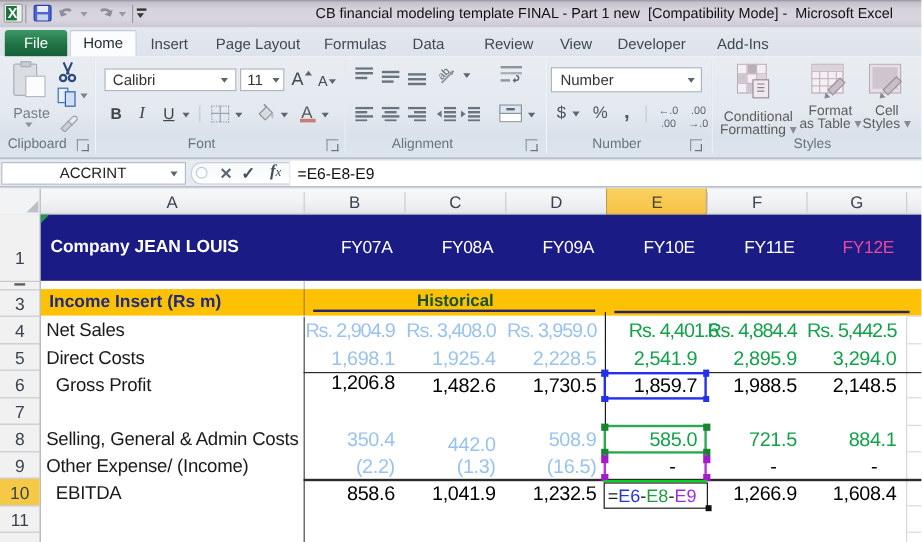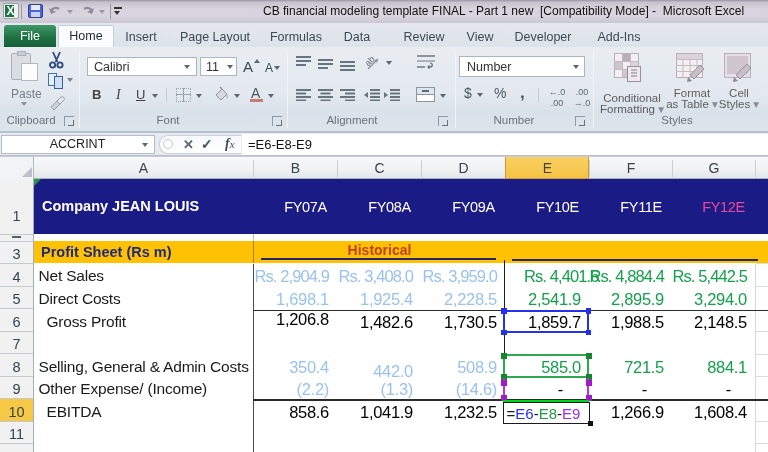--- a/index.html
+++ b/index.html
@@ -353,22 +353,22 @@
   <div class="num" style="left:338px;top:199px;width:73px;color:#fff;font-size:14.5px;">FY08A</div>
   <div class="num" style="left:422px;top:199px;width:73px;color:#fff;font-size:14.5px;">FY09A</div>
   <div class="num" style="left:506px;top:199px;width:73px;color:#fff;font-size:14.5px;">FY10E</div>
   <div class="num" style="left:589px;top:199px;width:73px;color:#fff;font-size:14.5px;">FY11E</div>
   <div class="num" style="left:672px;top:199px;width:73px;color:#ec4899;font-size:14.5px;">FY12E</div>
 
   <div class="abs" style="left:34px;top:240.7px;width:734px;height:1px;background:#c7ccd4;"></div>
   <div class="abs" style="left:252.5px;top:234px;width:1px;height:7px;background:#b9bfc8;"></div>
 
   <div class="abs" style="left:34px;top:241.3px;width:734px;height:22.2px;background:#ffc103;"></div>
-  <div class="abs" style="left:41px;top:244px;font-size:14.5px;font-weight:bold;color:#1f2a7e;">Profit Sheet (Rs m)</div>
-  <div class="abs" style="left:254px;top:242px;width:251px;text-align:center;font-size:14px;font-weight:bold;color:#c2410c;">Historical</div>
+  <div class="abs" style="left:41px;top:244px;font-size:14.5px;font-weight:bold;color:#1f2a7e;">Income Insert (Rs m)</div>
+  <div class="abs" style="left:254px;top:242px;width:251px;text-align:center;font-size:14px;font-weight:bold;color:#14532d;">Historical</div>
   <div class="abs" style="left:261px;top:258.2px;width:235px;height:2.2px;background:#26266a;"></div>
   <div class="abs" style="left:512px;top:258.6px;width:246px;height:2.2px;background:#26266a;"></div>
 
   <div class="abs" style="left:252.5px;top:241.3px;width:1.2px;height:22.2px;background:rgba(90,75,20,0.5);"></div>
   <div class="abs" style="left:252.5px;top:263.5px;width:1.2px;height:188.5px;background:#4a4a4a;"></div>
   <div class="abs" style="left:503.6px;top:259.5px;width:1.9px;height:162px;background:#1c1c1c;"></div>
   <div class="abs" style="left:755px;top:263.5px;width:1px;height:188.5px;background:#d4d8de;"></div>
 
   <div class="abs" style="left:756px;top:263.4px;width:12px;height:1px;background:#d8dce2;"></div>
   <div class="abs" style="left:756px;top:285.8px;width:12px;height:1px;background:#d8dce2;"></div>
@@ -407,21 +407,21 @@
   <div class="num blue" style="left:232.0px;top:357.5px;width:97px;">350.4</div>
   <div class="num blue" style="left:316.0px;top:362px;width:97px;">442.0</div>
   <div class="num blue" style="left:400.0px;top:357.5px;width:97px;">508.9</div>
   <div class="num green" style="left:484.0px;top:357.5px;width:97px;">585.0</div>
   <div class="num green" style="left:567.0px;top:357.5px;width:97px;">721.5</div>
   <div class="num green" style="left:650.0px;top:357.5px;width:97px;">884.1</div>
 
   <div class="lbl" style="left:38.5px;top:380px;">Other Expense/ (Income)</div>
   <div class="num blue" style="left:232.0px;top:380px;width:97px;">(2.2)</div>
   <div class="num blue" style="left:316.0px;top:380px;width:97px;">(1.3)</div>
-  <div class="num blue" style="left:400.0px;top:380px;width:97px;">(14.6)</div>
+  <div class="num blue" style="left:400.0px;top:380px;width:97px;">(16.5)</div>
   <div class="num" style="left:506px;top:380px;width:57px;">-</div>
   <div class="num" style="left:589px;top:380px;width:58px;">-</div>
   <div class="num" style="left:672px;top:380px;width:59px;">-</div>
 
   <div class="abs" style="left:252.5px;top:398.9px;width:515.5px;height:1.7px;background:#2b2b2b;"></div>
   <div class="lbl" style="left:46.5px;top:402.5px;">EBITDA</div>
   <div class="num" style="left:232.0px;top:403px;width:97px;">858.6</div>
   <div class="num" style="left:316.0px;top:403px;width:97px;">1,041.9</div>
   <div class="num" style="left:400.0px;top:403px;width:97px;">1,232.5</div>
   <div class="num" style="left:567.0px;top:403px;width:97px;">1,266.9</div>

